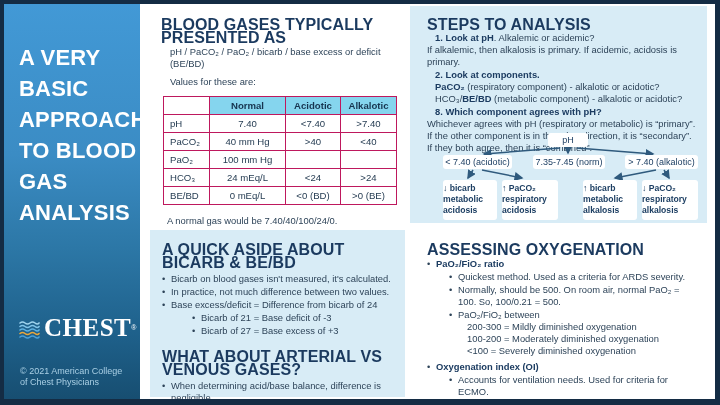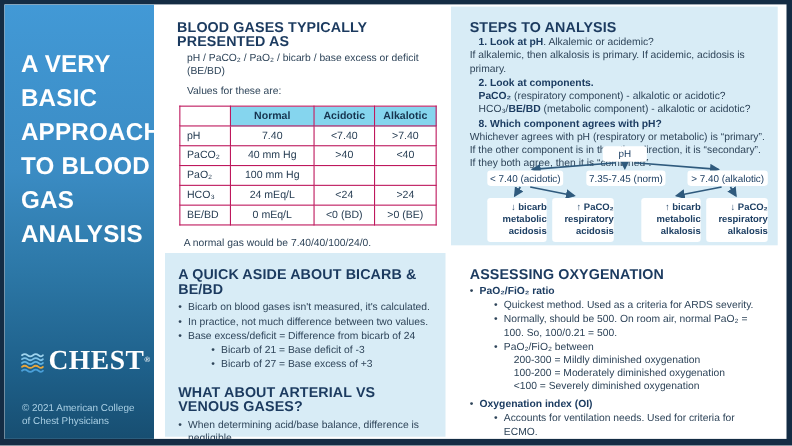--- a/index.html
+++ b/index.html
@@ -34,21 +34,21 @@
   .copyright{
     position:absolute;left:16px;top:362px;width:120px;
     color:#a9cfe4;font-size:9px;line-height:11px;
   }
   
   .panel{position:absolute;box-sizing:border-box;}
   .panel-tl{left:146px;top:2px;width:255px;height:219px;background:#ffffff;padding:12px 8px 0 11px;}
   .panel-tr{left:406px;top:2px;width:297px;height:217px;background:#d8ecf6;padding:12px 8px 0 17px;}
   .panel-bl{left:146px;top:226px;width:255px;height:167px;background:#d8ecf6;padding:13px 8px 0 12px;}
   .panel-br{left:406px;top:226px;width:297px;height:167px;background:#ffffff;padding:13px 8px 0 17px;}
-  .h1{color:#1b3a5f;font-weight:bold;font-size:13px;line-height:13px;letter-spacing:.1px;}
+  .h1{color:#1b3a5f;font-weight:bold;font-size:16px;line-height:13px;letter-spacing:.1px;}
   .body-txt,.li,.step{color:#2e4459;font-size:9.4px;line-height:12px;}
   .indent1{margin-left:9px;}
   
   table.bg{
     border-collapse:collapse;margin:8px 0 0 2px;
     font-size:9.6px;color:#253c52;
   }
   table.bg th,table.bg td{
     border:1px solid #be185d;height:15px;
     text-align:center;padding:1px 4px;
@@ -66,21 +66,21 @@
   .step-sub2{margin-left:8px;}
   
   .flow{position:absolute;left:0;top:120px;width:297px;height:97px;}
   .flow svg{position:absolute;left:0;top:0;z-index:0;}
   .flow-box{
     position:absolute;z-index:1;background:#ffffff;border-radius:3px;
     color:#1d3f63;text-align:center;font-size:9px;line-height:14px;height:14px;
   }
   .flow-leaf{
     position:absolute;z-index:1;background:#ffffff;border-radius:3px;
-    color:#1d3f63;text-align:right;font-weight:bold;font-size:8.6px;
+    color:#1d3f63;text-align:left;font-weight:bold;font-size:8.6px;
     line-height:11px;height:37px;padding-top:3px;white-space:pre-line;
   }
   
   .li{display:flex;margin-top:1px;}
   .li .blt{flex:none;width:9px;color:#2e4459;}
   .li.sub{margin-left:22px;}
   .li.sub2{margin-left:30px;}
   .li b{color:#1c3c61;}
   .plain-line{margin-left:40px;color:#2e4459;font-size:9.4px;line-height:12px;}
   .mt4{margin-top:4px;} .mt6{margin-top:6px;}

